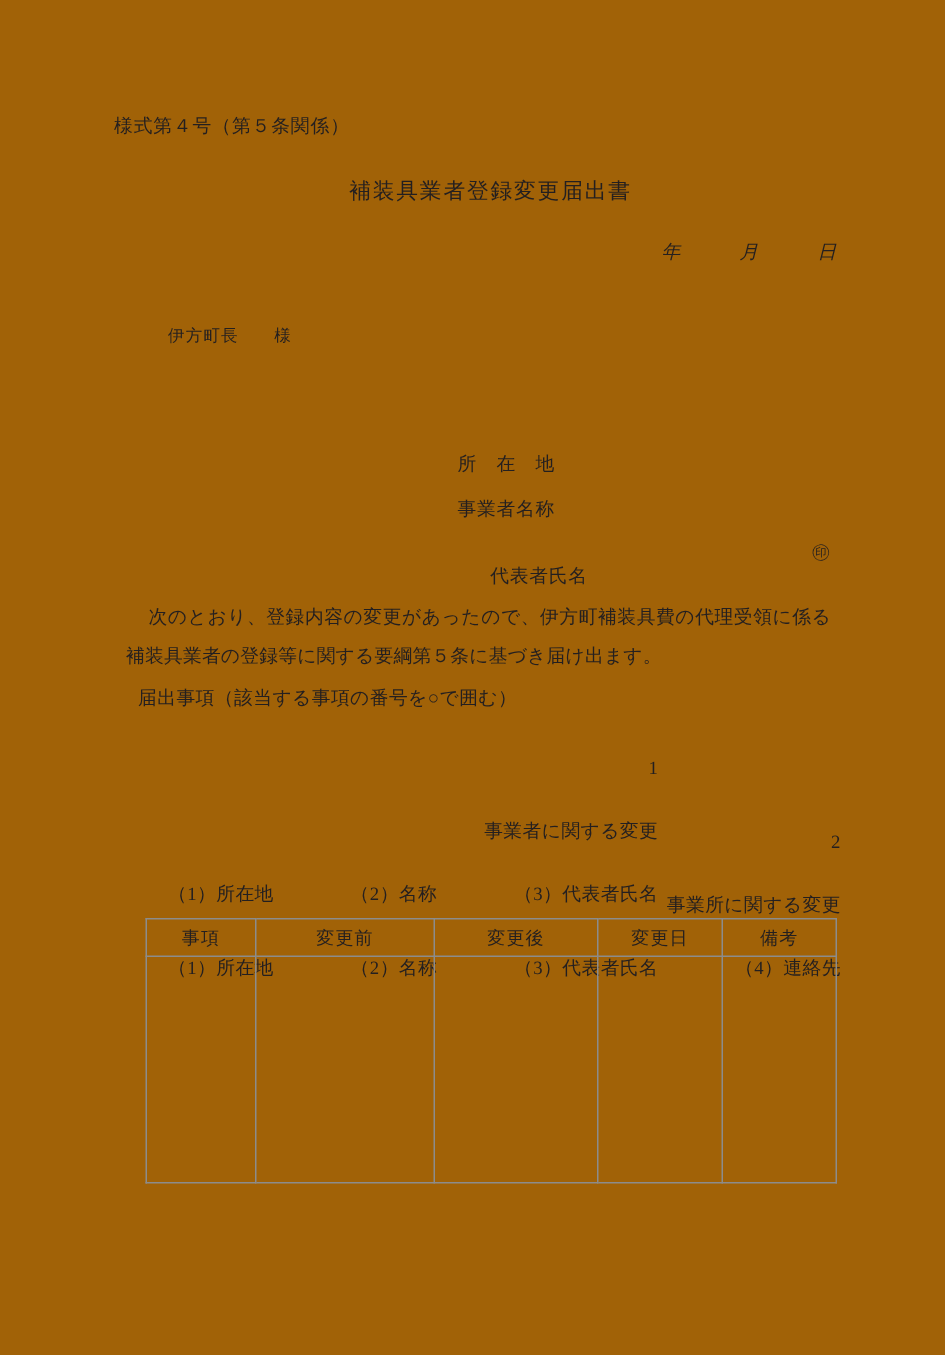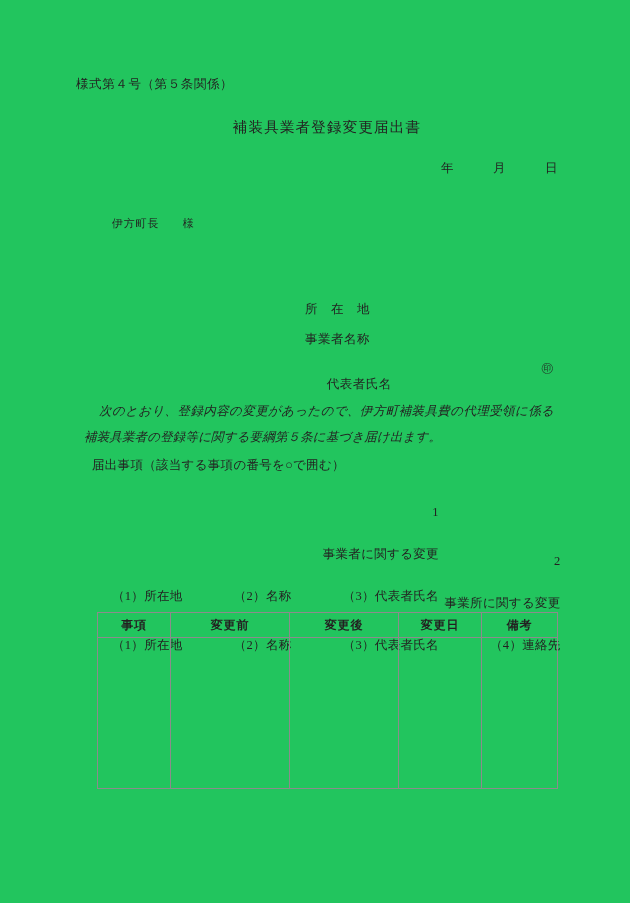--- a/index.html
+++ b/index.html
@@ -9,21 +9,21 @@
     background: #ffffff;
   }
   body {
     font-family: "Liberation Serif", "DejaVu Serif", serif;
     color: #231f20;
   }
   .page {
     position: relative;
     width: 630px;
     height: 903px;
-    background: #22c55e;
+    background: #a16207;
     overflow: hidden;
     box-sizing: border-box;
   }
 
   
   .form-no {
     position: absolute;
     left: 76px;
     top: 76px;
     font-size: 12.5px;
@@ -44,20 +44,21 @@
   }
 
   
   .date-line {
     position: absolute;
     right: 72px;
     top: 160px;
     font-size: 12.5px;
     letter-spacing: 0.5px;
     white-space: pre;
+    font-style: italic;
   }
 
   
   .addressee {
     position: absolute;
     left: 112px;
     top: 216px;
     font-size: 11px;
     letter-spacing: 0.8px;
     white-space: pre;
@@ -90,21 +91,20 @@
   .body-text {
     position: absolute;
     left: 84px;
     top: 398px;
     width: 470px;
     font-size: 12.5px;
     line-height: 26px;
     text-indent: 15px;
     text-align: justify;
     letter-spacing: 0.15px;
-    font-style: italic;
   }
 
   
   .notify-heading {
     position: absolute;
     left: 92px;
     top: 457px;
     font-size: 12.5px;
     letter-spacing: 0.3px;
     white-space: pre;
@@ -135,21 +135,21 @@
     top: 612px;
     width: 460px;
     border-collapse: collapse;
     table-layout: fixed;
     font-size: 12px;
   }
   .change-table th,
   .change-table td {
     border: 1px solid #8c8c8c;
     padding: 0;
-    font-weight: bold;
+    font-weight: normal;
     text-align: center;
     letter-spacing: 0.8px;
     margin-top: 37px;
   }
   .change-table th { height: 24px; }
   .change-table td { height: 150px; vertical-align: top; }
 
   .col-item   { width: 73px; }
   .col-before { width: 119px; }
   .col-after  { width: 109px; }

